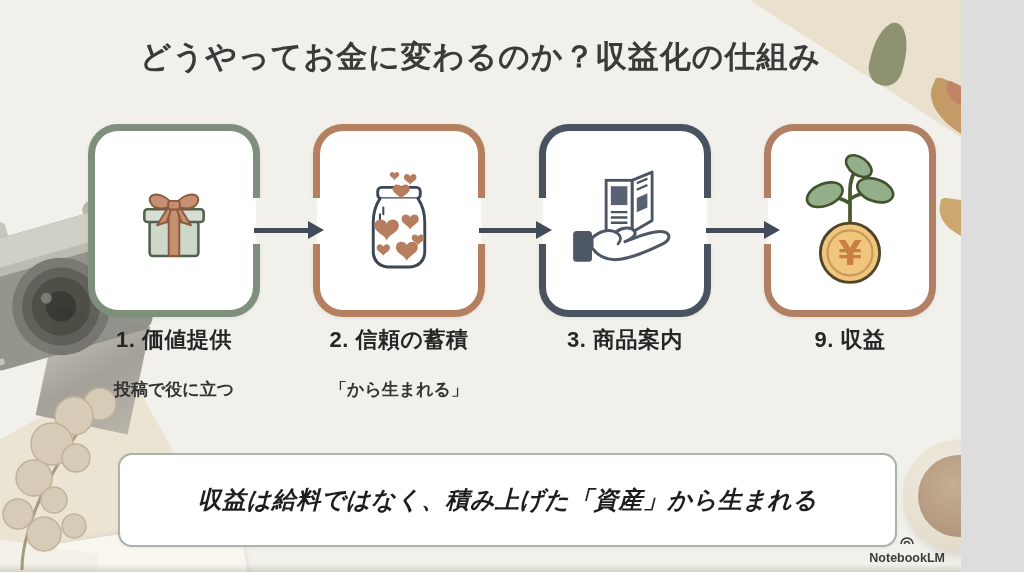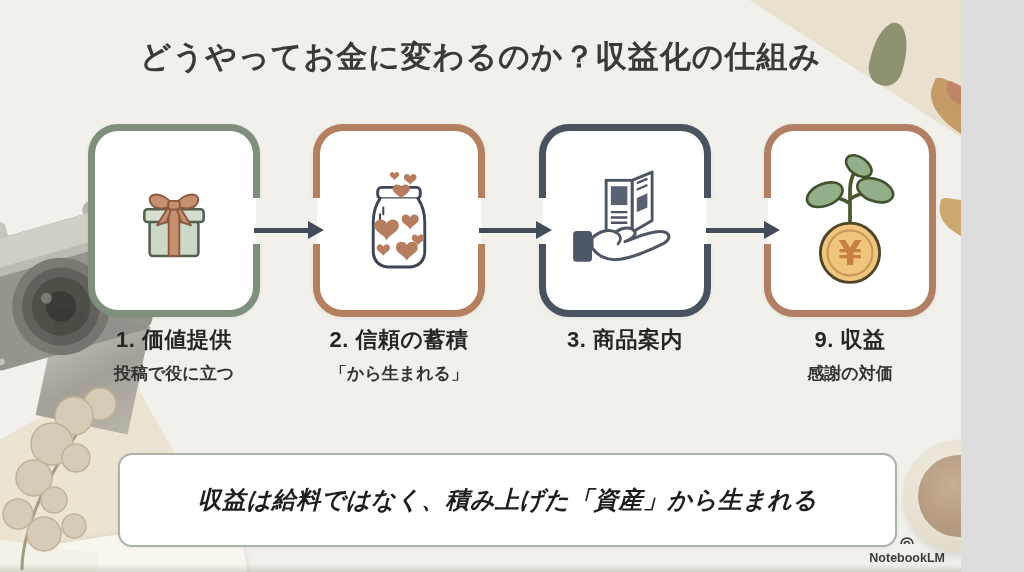--- a/index.html
+++ b/index.html
@@ -44,21 +44,21 @@
     border:7px solid #888; border-radius:30px; display:flex; align-items:center; justify-content:center;
     box-shadow:0 1px 4px rgba(0,0,0,.07);}
   .step1 .icon-box{ border-color:var(--step1-border,#7E8F7C);}
   .step2 .icon-box{ border-color:var(--step2-border,#B5805F);}
   .step3 .icon-box{ border-color:var(--step3-border,#49525F);}
   .step4 .icon-box{ border-color:var(--step4-border,#B17F63);}
   .notch{ position:absolute; width:16px; height:46px; top:calc(50% - 23px); z-index:3;}
   .notch-r{ right:-11px; background:linear-gradient(to right,#fff 45%,#F1F0EA 55%);}
   .notch-l{ left:-11px;  background:linear-gradient(to left, #fff 45%,#F1F0EA 55%);}
   .step-title{ margin-top:8px; font-size:22px; font-weight:800; color:var(--label-text,#262626); letter-spacing:.5px;}
-  .step-sub{ margin-top:7px; font-size:17px; font-weight:700; color:#333;}
+  .step-sub{ margin-top:23px; font-size:17px; font-weight:700; color:#333;}
   .arrow{ position:absolute; top:221px; height:18px; z-index:5;}
   .arrow-1{ left:254px; width:70px;} .arrow-2{ left:479px; width:73px;} .arrow-3{ left:706px; width:74px;}
   .arrow .shaft{ position:absolute; left:0; right:13px; top:6.5px; height:5px; background:var(--arrow,#424C59);}
   .arrow .head{ position:absolute; right:0; top:0; width:0; height:0;
     border-left:16px solid var(--arrow,#424C59); border-top:9px solid transparent; border-bottom:9px solid transparent;}
   .banner{ position:absolute; left:118px; top:453px; width:779px; height:94px; background:#fff;
     border:2px solid var(--banner-border,#A9B3A7); border-radius:14px; z-index:5;
     display:flex; align-items:center; justify-content:center; box-shadow:0 1px 3px rgba(0,0,0,.06);}
   .banner span{ font-size:24px; font-weight:800; color:#1e1e1e; letter-spacing:.5px;font-style:italic;}
   .brand{ position:absolute; right:16px; bottom:7px; display:flex; align-items:center; gap:5px; z-index:6;
@@ -190,21 +190,20 @@
           <ellipse cx="27" cy="38" rx="17" ry="10" transform="rotate(-22 27 38)" fill="#93af89" stroke="#42522f" stroke-width="2.4"></ellipse>
           <ellipse cx="73" cy="34" rx="17" ry="10" transform="rotate(20 73 34)" fill="#93af89" stroke="#42522f" stroke-width="2.4"></ellipse>
           <ellipse cx="58" cy="12" rx="13" ry="8" transform="rotate(35 58 12)" fill="#93af89" stroke="#42522f" stroke-width="2.4"></ellipse>
           <circle cx="50" cy="91" r="27" fill="#f0c67d" stroke="#4f4527" stroke-width="2.6"></circle>
           <circle cx="50" cy="91" r="20.5" fill="none" stroke="#c9985a" stroke-width="2"></circle>
           <text x="50" y="102" text-anchor="middle" font-size="31" font-weight="bold" fill="#c97f41" font-family="DejaVu Sans, sans-serif">¥</text>
         </svg>
         <span class="notch notch-l"></span>
       </div>
       <div class="step-title">9. 収益</div>
-      <div class="step-sub">感謝の対価</div>
     </div>
 
     <div class="arrow arrow-1">
         <span class="shaft"></span>
         <span class="head"></span>
       </div>
     <div class="arrow arrow-2">
         <span class="shaft"></span>
         <span class="head"></span>
       </div>

